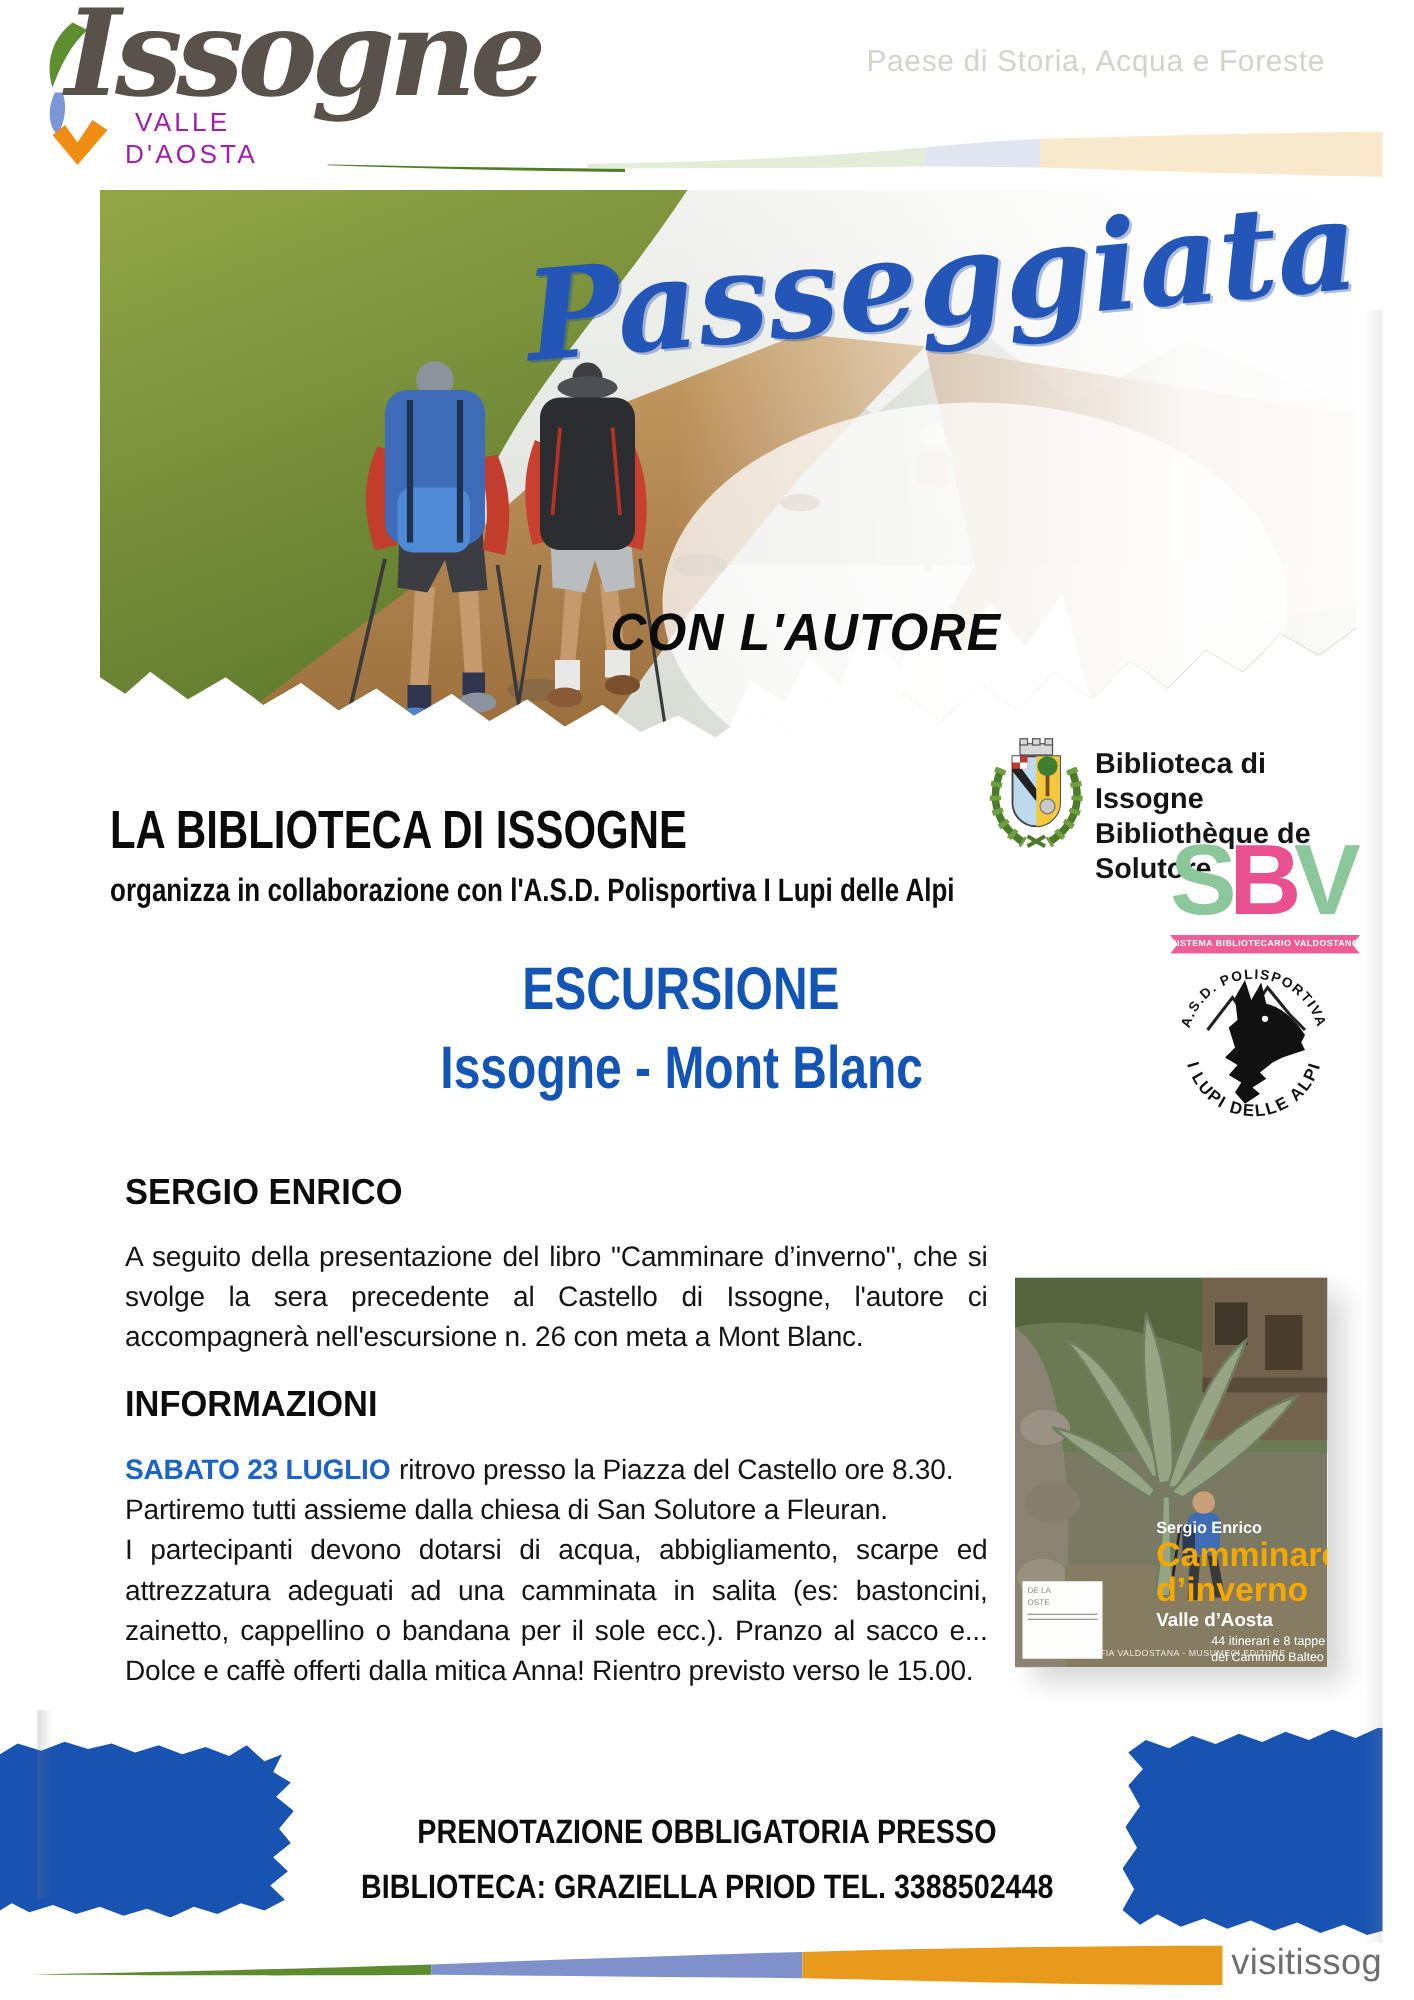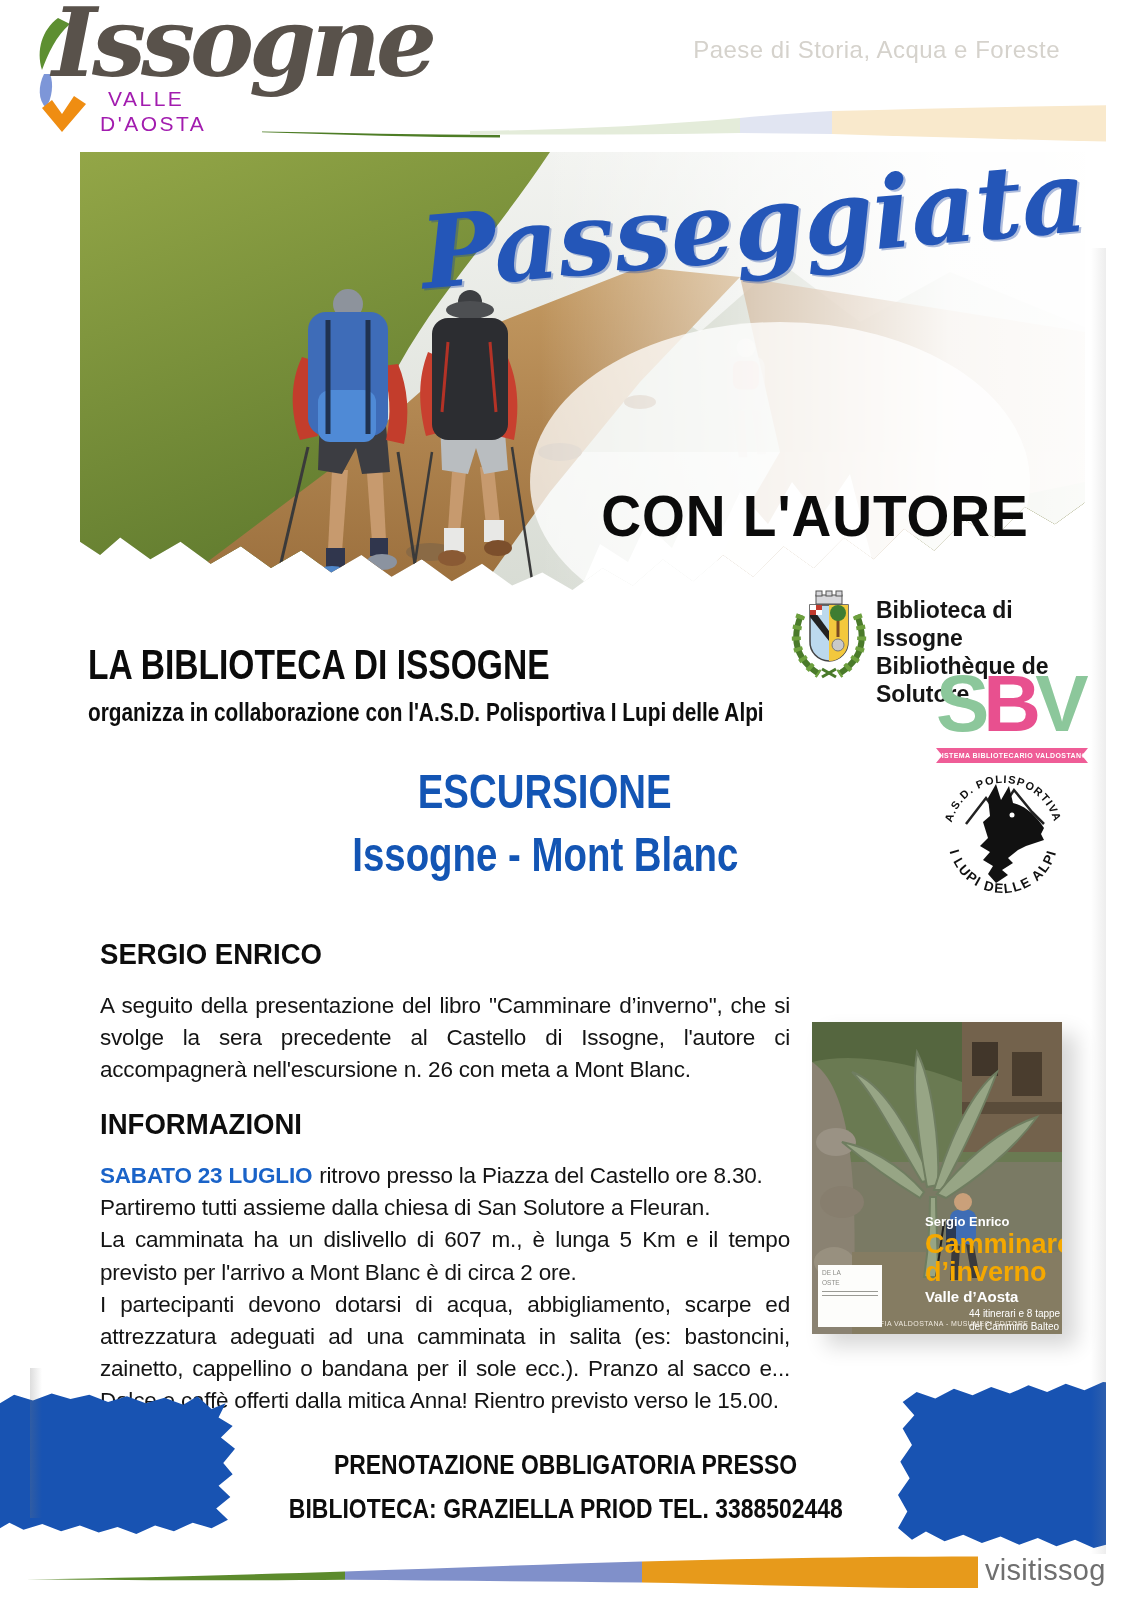--- a/index.html
+++ b/index.html
@@ -15,22 +15,22 @@
   .region{left:100px;top:86px;font-size:21px;color:#a21caf;letter-spacing:2.5px;line-height:1.2;
           font-weight:500;z-index:3;}
   .tagline{right:46px;top:36px;font-size:24px;color:#d5d2cc;letter-spacing:.5px;}
 
   
   .hero{left:80px;top:152px;width:1005px;height:438px;
         clip-path:polygon(0 0,100% 0,100% 80%,97% 85%,94% 81%,91% 88%,88% 84%,85% 91%,82% 86%,79% 93%,76% 88%,73% 95%,70% 90%,67% 97%,64% 92%,61% 98%,58% 93%,55% 99%,52% 95%,49% 100%,46% 96%,43% 99%,40% 94%,37% 98%,34% 93%,31% 97%,28% 92%,25% 96%,22% 91%,19% 95%,16% 90%,13% 94%,10% 89%,7% 93%,4% 88%,2% 92%,0 89%);}
   .script-title{left:420px;top:168px;width:610px;text-align:center;transform:rotate(-5deg);
         font-family:"DejaVu Serif",serif;font-style:italic;font-weight:700;font-size:100px;
         color:#2456b8;text-shadow:2px 2px 0 rgba(30,70,160,.35);z-index:5;}
-  .caps-title{left:480px;top:482px;width:560px;text-align:right;font-weight:800;font-size:58px;
-        color:#0b0b0b;letter-spacing:1px;z-index:5;}
+  .caps-title{left:480px;top:482px;width:560px;text-align:left;font-weight:800;font-size:42px;
+        color:#0b0b0b;letter-spacing:1px;z-index:5;font-style:italic;}
 
   
   .badge-text{left:876px;top:596px;font-size:23px;font-weight:600;color:#151515;line-height:1.22;}
 
   
   .org-head{left:88px;top:640px;font-size:43px;font-weight:800;color:#0b0b0b;letter-spacing:0;}
   .org-sub{left:88px;top:697px;font-size:26px;font-weight:700;color:#0d0d0d;}
 
   
   .sbv{left:936px;top:664px;font-size:80px;font-weight:700;letter-spacing:-6px;line-height:1;}
@@ -242,21 +242,20 @@
     <div><span class="condc" style="transform:scaleX(.8)">Issogne - Mont Blanc</span></div>
   </div>
 
   <div class="abs sec-head" style="left:100px;top:938px"><span class="cond" style="transform:scaleX(.95)">SERGIO ENRICO</span></div>
   <div class="abs body-text" style="left:100px;top:990px">A seguito della presentazione del libro "Camminare d’inverno", che si svolge la sera precedente al Castello di Issogne, l'autore ci accompagnerà nell'escursione n. 26 con meta a Mont Blanc.</div>
 
   <div class="abs sec-head" style="left:100px;top:1108px"><span class="cond" style="transform:scaleX(.95)">INFORMAZIONI</span></div>
   <div class="abs body-text" style="left:100px;top:1160px">
     <div><span class="date">SABATO 23 LUGLIO</span><span>ritrovo presso la Piazza del Castello ore 8.30.</span></div>
     <div>Partiremo tutti assieme dalla chiesa di San Solutore a Fleuran.</div>
-    <div>La camminata ha un dislivello di 607 m., è lunga 5 Km e il tempo previsto per l'arrivo a Mont Blanc è di circa 2 ore.</div>
     <div>I partecipanti devono dotarsi di acqua, abbigliamento, scarpe ed attrezzatura adeguati ad una camminata in salita (es: bastoncini, zainetto, cappellino o bandana per il sole ecc.). Pranzo al sacco e... Dolce e caffè offerti dalla mitica Anna! Rientro previsto verso le 15.00.</div>
   </div>
 
   <div class="abs book">
     <svg width="250" height="312" viewBox="0 0 250 312" style="position:absolute;left:0;top:0">
       <rect width="250" height="312" fill="#7a7a64"></rect>
       <rect x="0" y="0" width="250" height="140" fill="#6a7a52"></rect>
       <rect x="150" y="0" width="100" height="130" fill="#73624c"></rect>
       <rect x="160" y="20" width="26" height="34" fill="#41362a"></rect>
       <rect x="200" y="30" width="30" height="44" fill="#4a3d2e"></rect>

